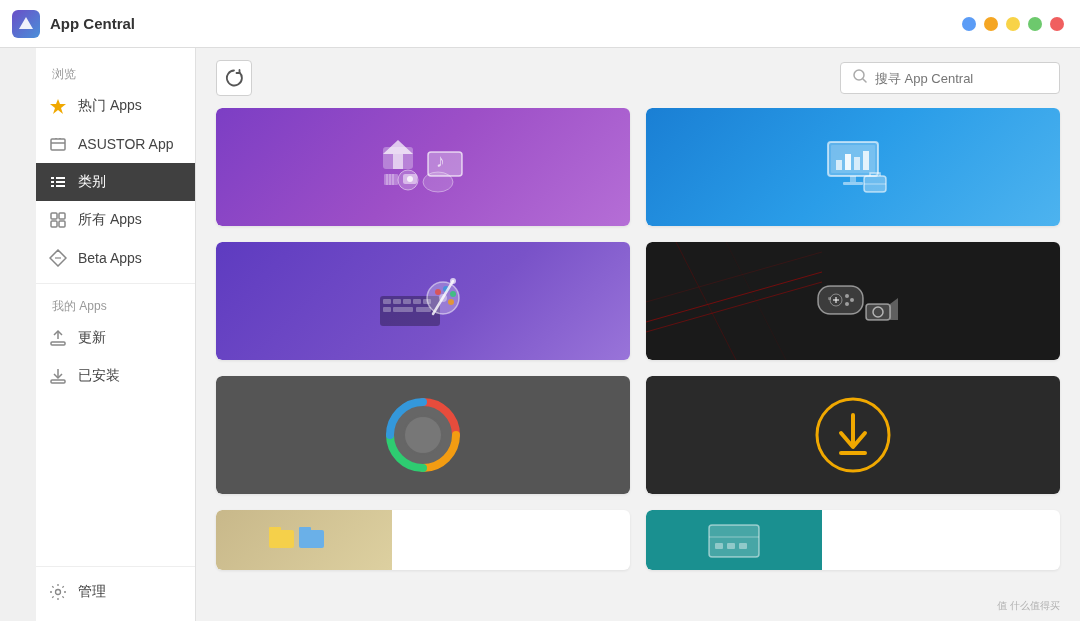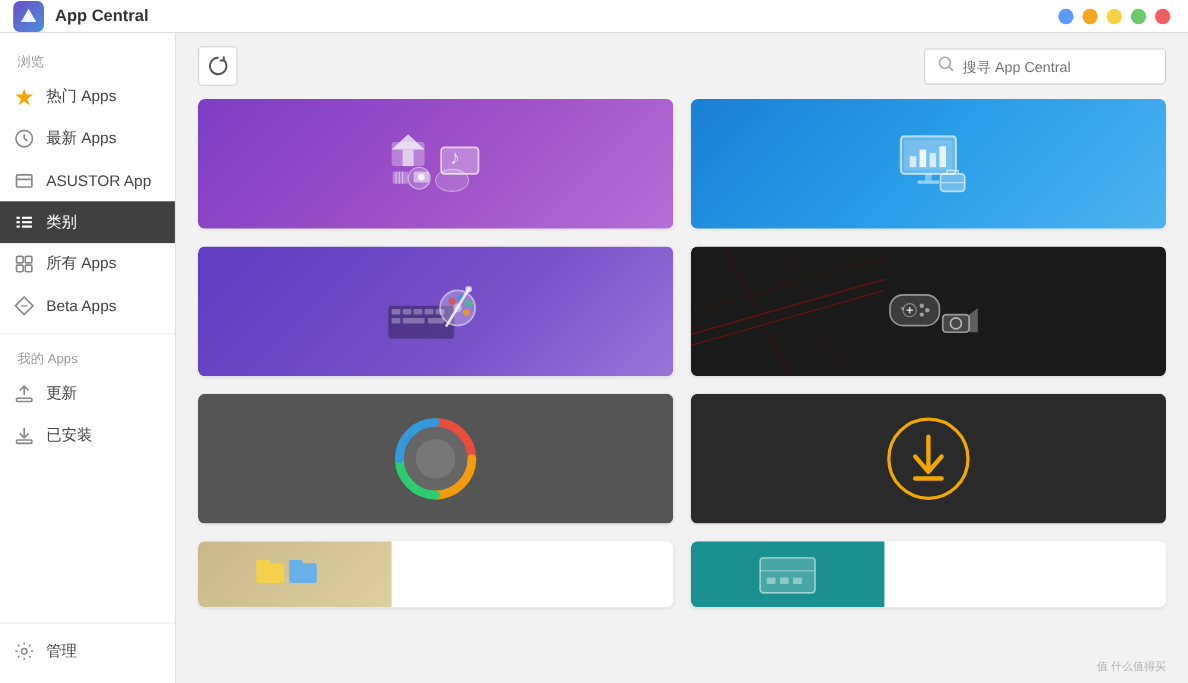--- a/index.html
+++ b/index.html
@@ -8,21 +8,21 @@
       height: 621px;
       font-family: "Microsoft YaHei", "PingFang SC", sans-serif;
       background: #f0f0f0;
       overflow: hidden;
       display: flex;
       flex-direction: column;
     }
 
     
     #titlebar {
-      height: 30px;
+      height: 48px;
       background: #ffffff;
       display: flex;
       align-items: center;
       padding: 0 12px;
       border-bottom: 1px solid #ddd;
       flex-shrink: 0;
       position: relative;
     }
     #titlebar-logo {
       width: 28px;
@@ -57,20 +57,21 @@
     .wc-orange { background: #f5a623; }
     .wc-yellow { background: #f8d347; }
     .wc-green { background: #6dc96d; }
     .wc-red { background: #f05f5f; }
 
     
     #main-layout {
       display: flex;
       flex: 1;
       overflow: hidden;
+      margin-left: 36px;
     }
 
     
     #sidebar {
       width: 160px;
       background: #ffffff;
       border-right: 1px solid #e0e0e0;
       display: flex;
       flex-direction: column;
       padding: 10px 0;
@@ -274,30 +275,20 @@
 
     <div class="sidebar-item">
       <span class="icon">
         <svg width="18" height="18" viewBox="0 0 18 18" fill="none">
           <polygon points="9,2 11,7 17,7 12,11 14,17 9,13 4,17 6,11 1,7 7,7" fill="#f0a800"></polygon>
         </svg>
       </span>
       <span>热门 Apps</span>
     </div>
 
-    <div class="sidebar-item">
-      <span class="icon">
-        <svg width="18" height="18" viewBox="0 0 18 18" fill="none">
-          <circle cx="9" cy="9" r="7.5" stroke="#888" stroke-width="1.5" fill="none"></circle>
-          <line x1="9" y1="5" x2="9" y2="9" stroke="#888" stroke-width="1.5"></line>
-          <line x1="9" y1="9" x2="12" y2="11" stroke="#888" stroke-width="1.5"></line>
-        </svg>
-      </span>
-      <span>最新 Apps</span>
-    </div>
 
     <div class="sidebar-item">
       <span class="icon">
         <svg width="18" height="18" viewBox="0 0 18 18" fill="none">
           <rect x="2" y="4" width="14" height="11" rx="1" stroke="#888" stroke-width="1.5" fill="none"></rect>
           <line x1="2" y1="8" x2="16" y2="8" stroke="#888" stroke-width="1.5"></line>
           <line x1="7" y1="4" x2="7" y2="3" stroke="#888" stroke-width="1.5"></line>
           <line x1="11" y1="4" x2="11" y2="3" stroke="#888" stroke-width="1.5"></line>
         </svg>
       </span>

